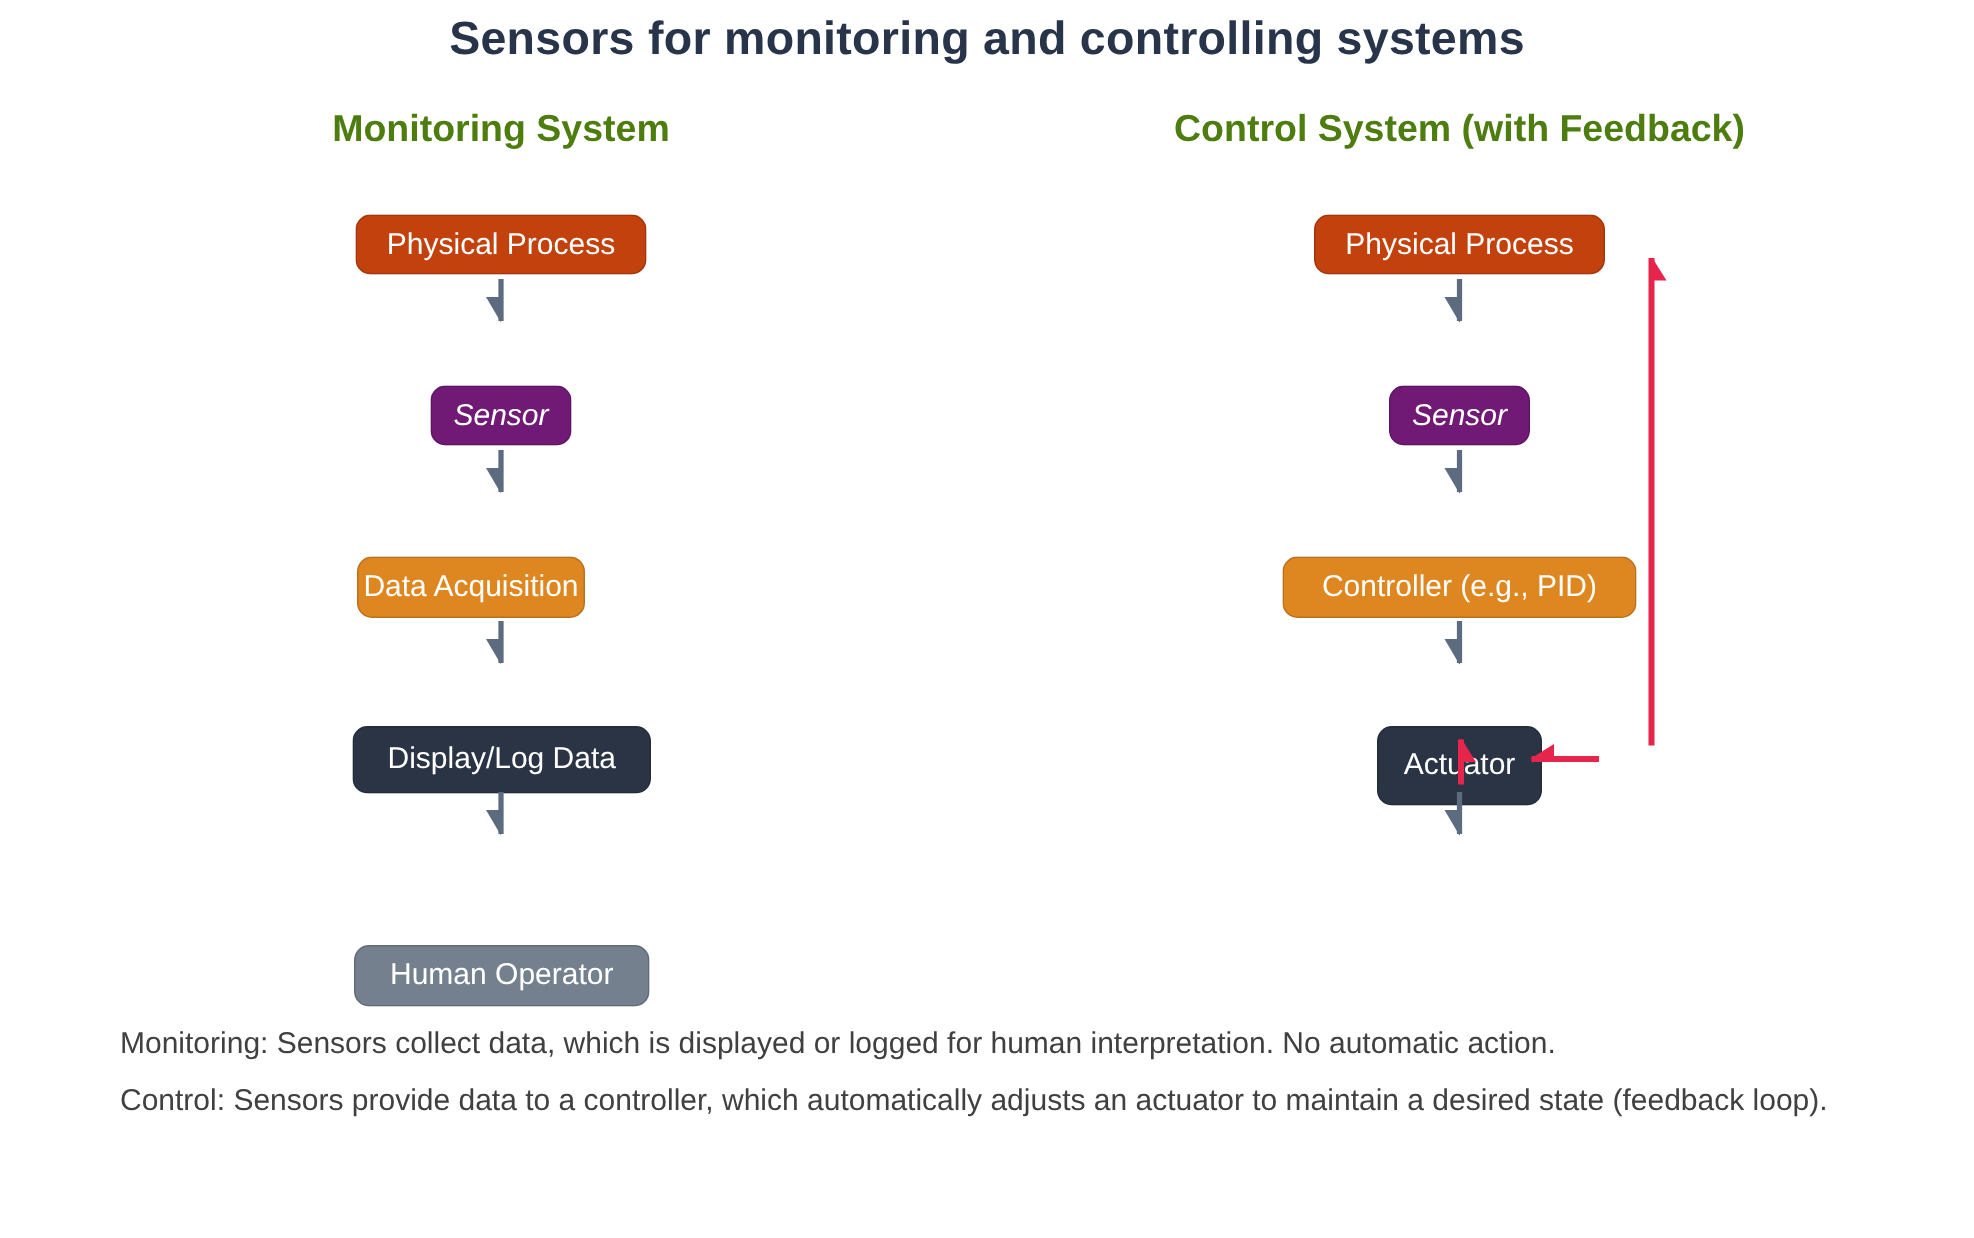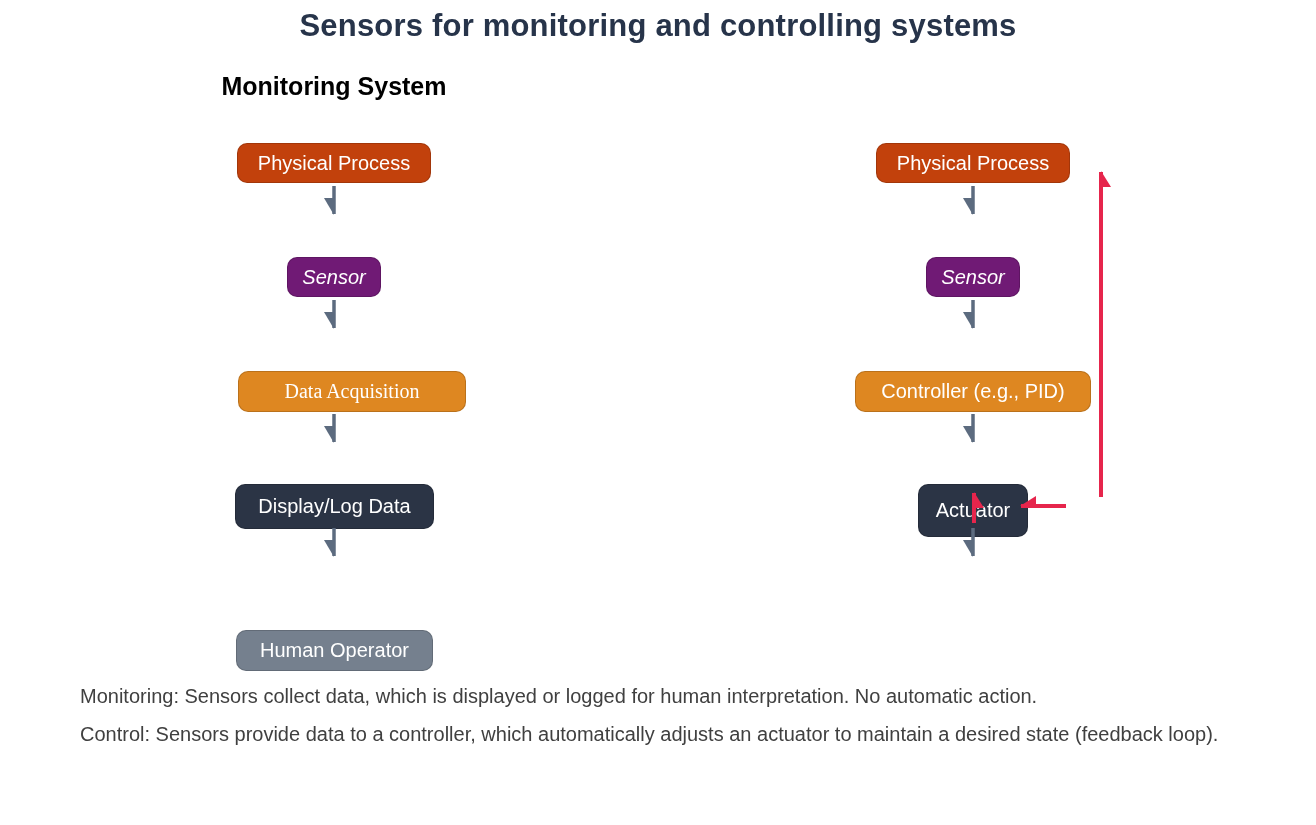--- a/index.html
+++ b/index.html
@@ -6,37 +6,37 @@
   .canvas{
     position:relative;width:1316px;height:825px;background:#ffffff;
     font-family:"Liberation Sans",sans-serif;overflow:hidden;
   }
   .title{
     position:absolute;left:0;top:8px;width:1316px;text-align:center;
     font-size:31px;font-weight:bold;color:#27344a;letter-spacing:.2px;
   }
   .col-header{
     position:absolute;top:72px;width:460px;text-align:center;
-    font-size:25px;font-weight:bold;color:#000000;
+    font-size:25px;font-weight:bold;color:#4d7c0f;
   }
   .col-header.left{left:104px;}
   .col-header.right{left:743px;}
   .node{
     position:absolute;display:flex;align-items:center;justify-content:center;
     color:#ffffff;font-size:20px;border-radius:10px;box-sizing:border-box;
     border:1px solid rgba(0,0,0,0.16);white-space:nowrap;
   }
   .green{background:#c2410c;}
   .blue{background:#701a75;font-style:italic;}
   .orange{background:#de8721;}
   .dark{background:#2b3445;}
   .slate{background:#75808e;}
   .n-l1{left:237px;top:143px;width:194px;height:40px;}
   .n-l2{left:287px;top:257px;width:94px;height:40px;}
-  .n-l3{left:238px;top:371px;width:228px;height:41px;font-family:Liberation Serif, serif;}
+  .n-l3{left:238px;top:371px;width:152px;height:41px;}
   .n-l4{left:235px;top:484px;width:199px;height:45px;}
   .n-l5{left:236px;top:598px;width:197px;height:41px;margin-top:32px;}
   .n-r1{left:876px;top:143px;width:194px;height:40px;}
   .n-r2{left:926px;top:257px;width:94px;height:40px;}
   .n-r3{left:855px;top:371px;width:236px;height:41px;}
   .n-r4{left:918px;top:484px;width:110px;height:53px;}
   .arrow-layer{
     position:absolute;left:0;top:0;width:1316px;height:825px;pointer-events:none;
   }
   .note{
@@ -46,20 +46,21 @@
   .note2{top:723px;}
 </style>
 </head>
 <body>
 
 <div class="canvas">
 
   <div class="title">Sensors for monitoring and controlling systems</div>
 
   <div class="col-header left">Monitoring System</div>
+  <div class="col-header right">Control System (with Feedback)</div>
 
   <div class="node green n-l1">
       <span>Physical Process</span>
     </div>
   <div class="node blue n-l2">
       <span>Sensor</span>
     </div>
   <div class="node orange n-l3">
       <span>Data Acquisition</span>
     </div>

